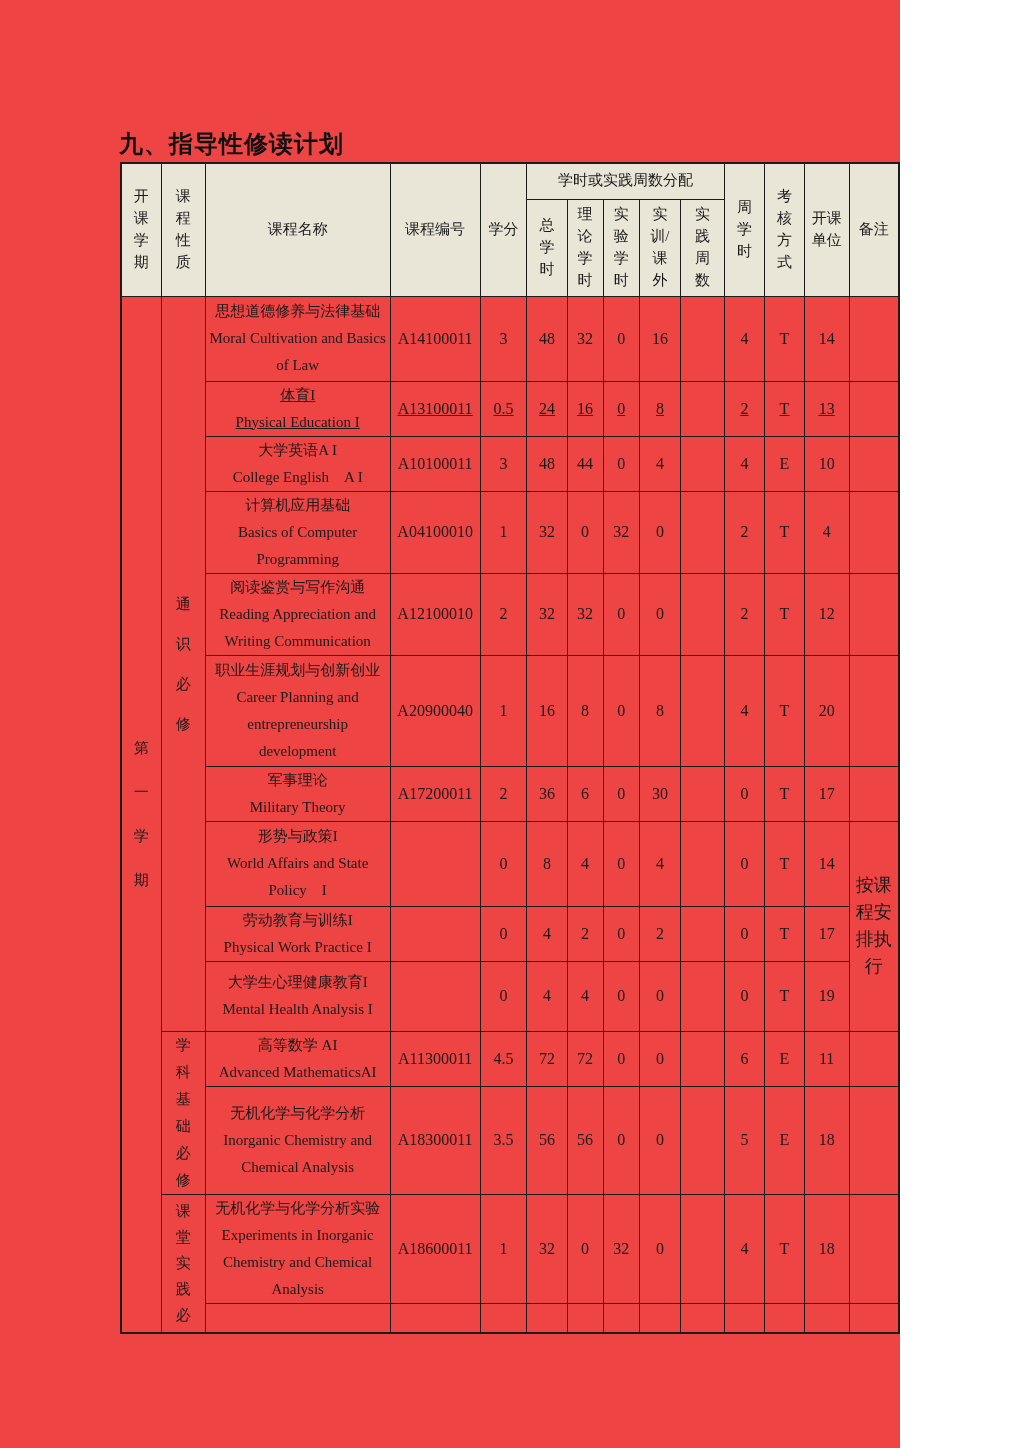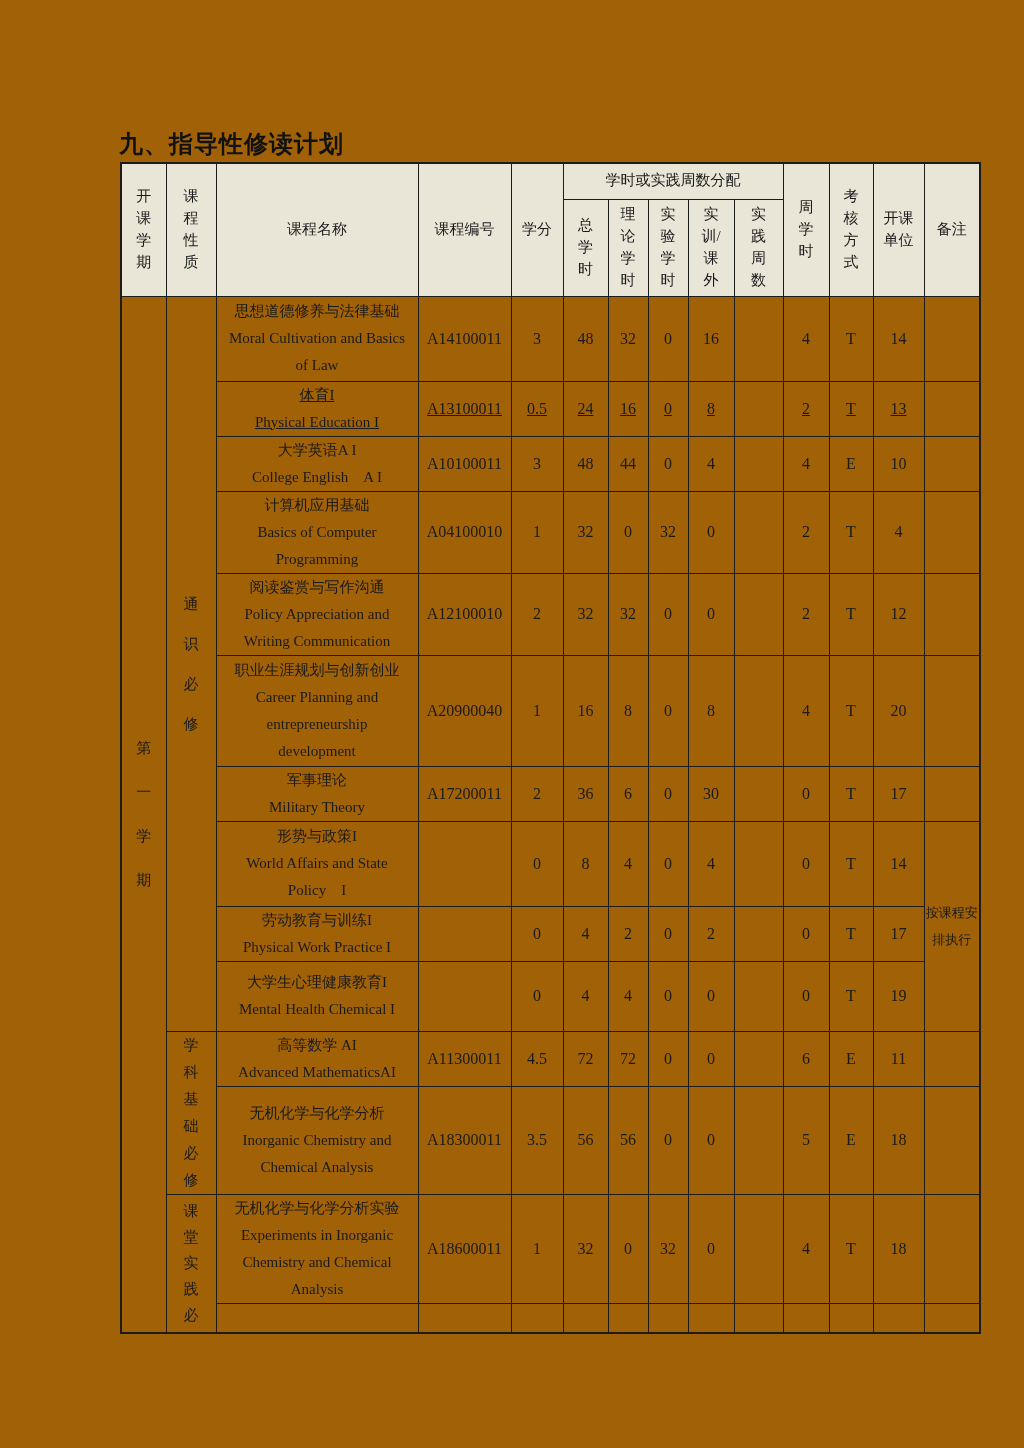--- a/index.html
+++ b/index.html
@@ -1,37 +1,37 @@
 <!DOCTYPE html>
 <html><head>
 <meta charset="utf-8">
 <style>
   html,body{margin:0;padding:0;background:#ffffff;}
-  .page{position:relative;width:1024px;height:1448px;background:#a16207;color:#1a1a1a;
+  .page{position:relative;width:900px;height:1448px;background:#ef4444;color:#1a1a1a;
         font-family:"Liberation Serif", serif;}
   .title{position:absolute;left:119px;top:128px;margin:0;font-size:24px;font-weight:bold;
          font-family:"Liberation Sans", sans-serif;color:#111;letter-spacing:1px;}
   table.plan{position:absolute;left:120px;top:162px;border-collapse:collapse;table-layout:fixed;
              border:2px solid #1c1c1c;}
   table.plan th,table.plan td{border:1px solid #1c1c1c;padding:0;text-align:center;
              vertical-align:middle;font-weight:normal;overflow:hidden;}
   thead th{background:#e9e6d8;font-weight:bold;font-size:15px;line-height:1.45;margin-top:34px;}
   .v{white-space:pre-line;display:inline-block;}
   thead .v{line-height:22px;}
   tr.hg{height:36px;}
   tr.hs{height:97px;}
   td.num{font-size:16px;}
   td.name{font-size:15px;line-height:27px;padding:0 2px;}
   td.name .en{font-size:15px;white-space:pre-line;}
   th.sem .v{font-size:15px;line-height:44px;}
   th.nat .v{font-size:15px;}
   th.nat-a .v{line-height:40px;}
   th.nat-b .v{line-height:27px;}
   th.nat-c .v{line-height:26px;}
-  td.remark{font-size:13px;line-height:27px;padding:0 13px;margin-left:16px;}
+  td.remark{font-size:18px;line-height:27px;padding:0 13px;margin-left:16px;}
   tr.r1{height:85px;}  tr.r2{height:54px;text-decoration:underline;}  tr.r3{height:54px;}  tr.r4{height:82px;padding-left:7px;}
   tr.r5{height:81px;}  tr.r6{height:111px;} tr.r7{height:54px;}  tr.r8{height:85px;padding-left:30px;}
   tr.r9{height:54px;}  tr.r10{height:70px;padding-left:33px;} tr.r11{height:55px;} tr.r12{height:106px;}
   tr.r13{height:106px;}tr.r14{height:30px;}
 </style>
 </head>
 <body>
 
 <div class="page">
   <h1 class="title">九、指导性修读计划</h1>
@@ -175,21 +175,21 @@
         <td class="num">0</td>
         <td class="num"></td>
         <td class="num">2</td>
         <td class="num">T</td>
         <td class="num">4</td>
         <td class="remark"></td>
       </tr>
       <tr class="r5">
         <td class="name">
             <div>阅读鉴赏与写作沟通</div>
-            <div class="en">Policy Appreciation and
+            <div class="en">Reading Appreciation and
 Writing Communication</div>
           </td>
         <td class="num">A12100010</td>
         <td class="num">2</td>
         <td class="num">32</td>
         <td class="num">32</td>
         <td class="num">0</td>
         <td class="num">0</td>
         <td class="num"></td>
         <td class="num">2</td>
@@ -263,21 +263,21 @@
         <td class="num">0</td>
         <td class="num">2</td>
         <td class="num"></td>
         <td class="num">0</td>
         <td class="num">T</td>
         <td class="num">17</td>
       </tr>
       <tr class="r10">
         <td class="name">
             <div>大学生心理健康教育I</div>
-            <div class="en">Mental Health Chemical I</div>
+            <div class="en">Mental Health Analysis I</div>
           </td>
         <td class="num"></td>
         <td class="num">0</td>
         <td class="num">4</td>
         <td class="num">4</td>
         <td class="num">0</td>
         <td class="num">0</td>
         <td class="num"></td>
         <td class="num">0</td>
         <td class="num">T</td>

